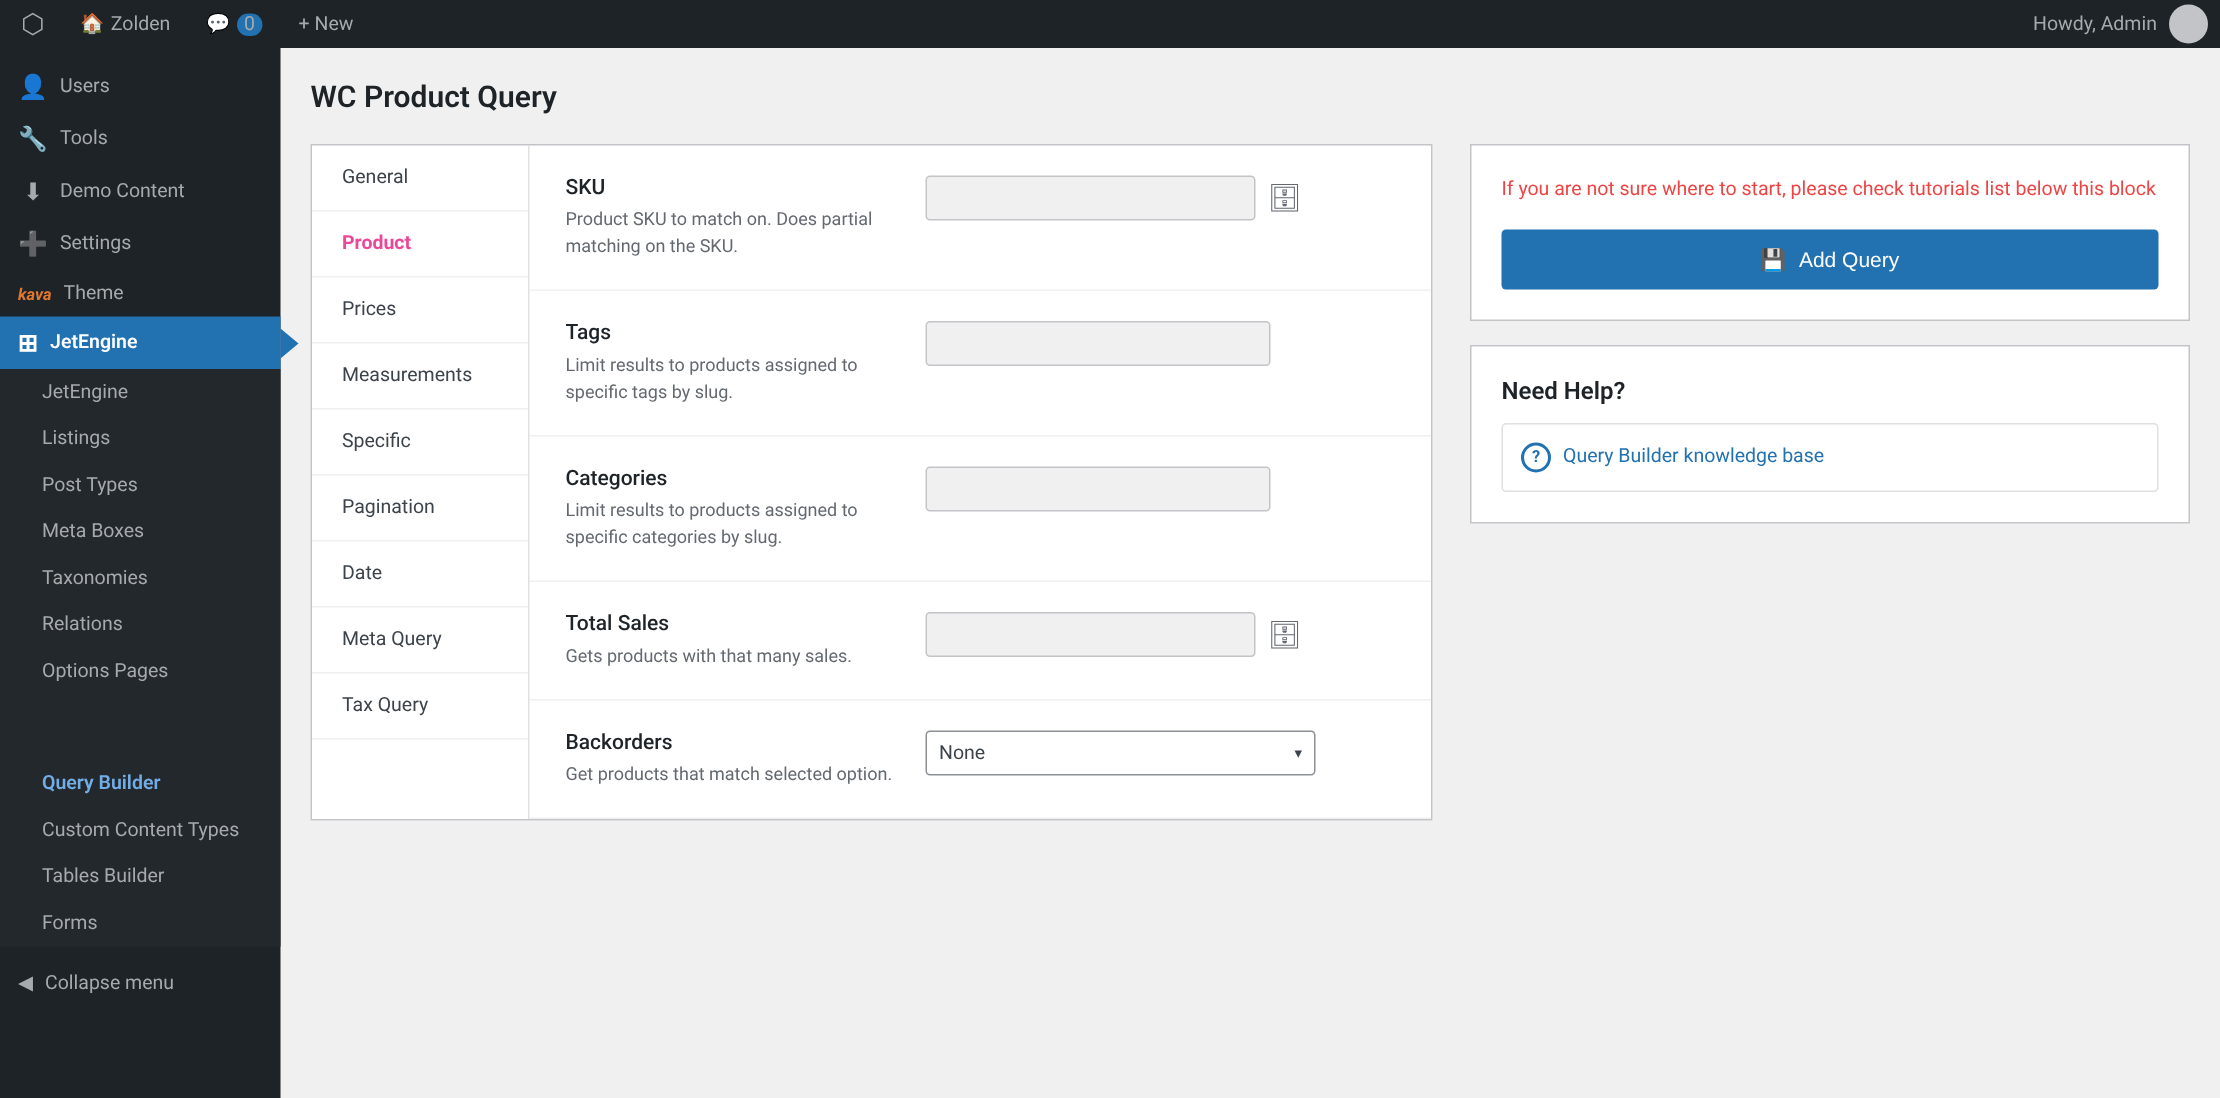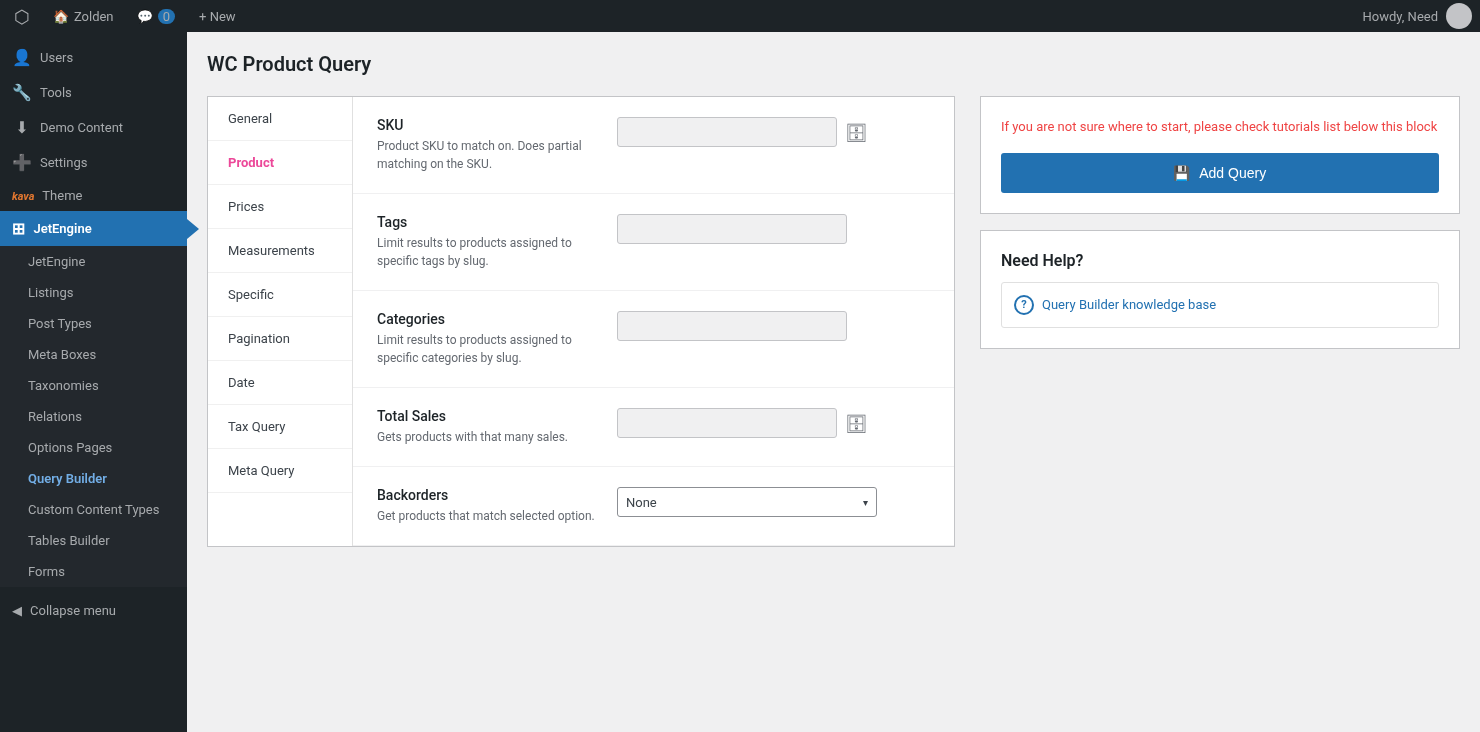--- a/index.html
+++ b/index.html
@@ -40,21 +40,21 @@
     .sidebar-item {
       display: flex;
       align-items: center;
       gap: 8px;
       padding: 8px 12px;
       color: #a7aaad;
       cursor: pointer;
       font-size: 13px;
       text-decoration: none;
     }
-    .sidebar-item.active { background: #2271b1; color: #fff; }
+    .sidebar-item.active { background: #2271b1; color: #fff; margin-top: 44px; }
     .sidebar-icon { font-size: 16px; width: 20px; text-align: center; }
 
     
     .sidebar-submenu { background: #23282d; }
     .sidebar-submenu .sidebar-item { padding-left: 28px; font-size: 13px; color: #a7aaad; }
     .sidebar-submenu .sidebar-item.active { color: #72aee6; background: transparent; font-weight: 600; }
 
     .jetengine-header {
       display: flex;
       align-items: center;
@@ -231,21 +231,21 @@
     </div>
     <div class="top-bar-item">
       <span>💬</span>
       <span class="comment-count">0</span>
     </div>
     <div class="top-bar-item">
       <span>+ New</span>
     </div>
   </div>
   <div class="top-bar-right">
-    <span>Howdy, Need</span>
+    <span>Howdy, Admin</span>
     <span style="width:26px;height:26px;background:#c3c4c7;border-radius:50%;display:inline-block;"></span>
   </div>
 </div>
 
 <div class="layout">
 
   <div class="sidebar">
     <div class="sidebar-section">
       <div class="sidebar-item">
         <span class="sidebar-icon">👤</span>
@@ -327,22 +327,22 @@
         <div class="form-body">
 
           <div class="tabs-column">
             <div class="tab-item">General</div>
             <div class="tab-item active">Product</div>
             <div class="tab-item">Prices</div>
             <div class="tab-item">Measurements</div>
             <div class="tab-item">Specific</div>
             <div class="tab-item">Pagination</div>
             <div class="tab-item">Date</div>
+            <div class="tab-item">Meta Query</div>
             <div class="tab-item">Tax Query</div>
-            <div class="tab-item">Meta Query</div>
           </div>
 
           <div class="fields-area">
 
             <div class="field-row">
               <div class="field-info">
                 <div class="field-label">SKU</div>
                 <div class="field-desc">Product SKU to match on. Does partial matching on the SKU.</div>
               </div>
               <div class="field-control">

